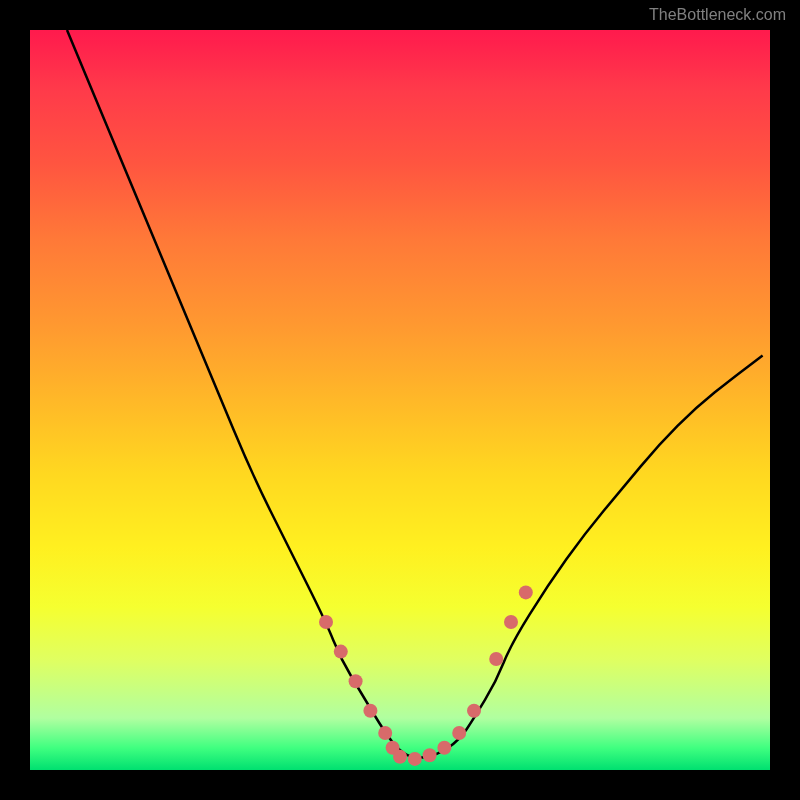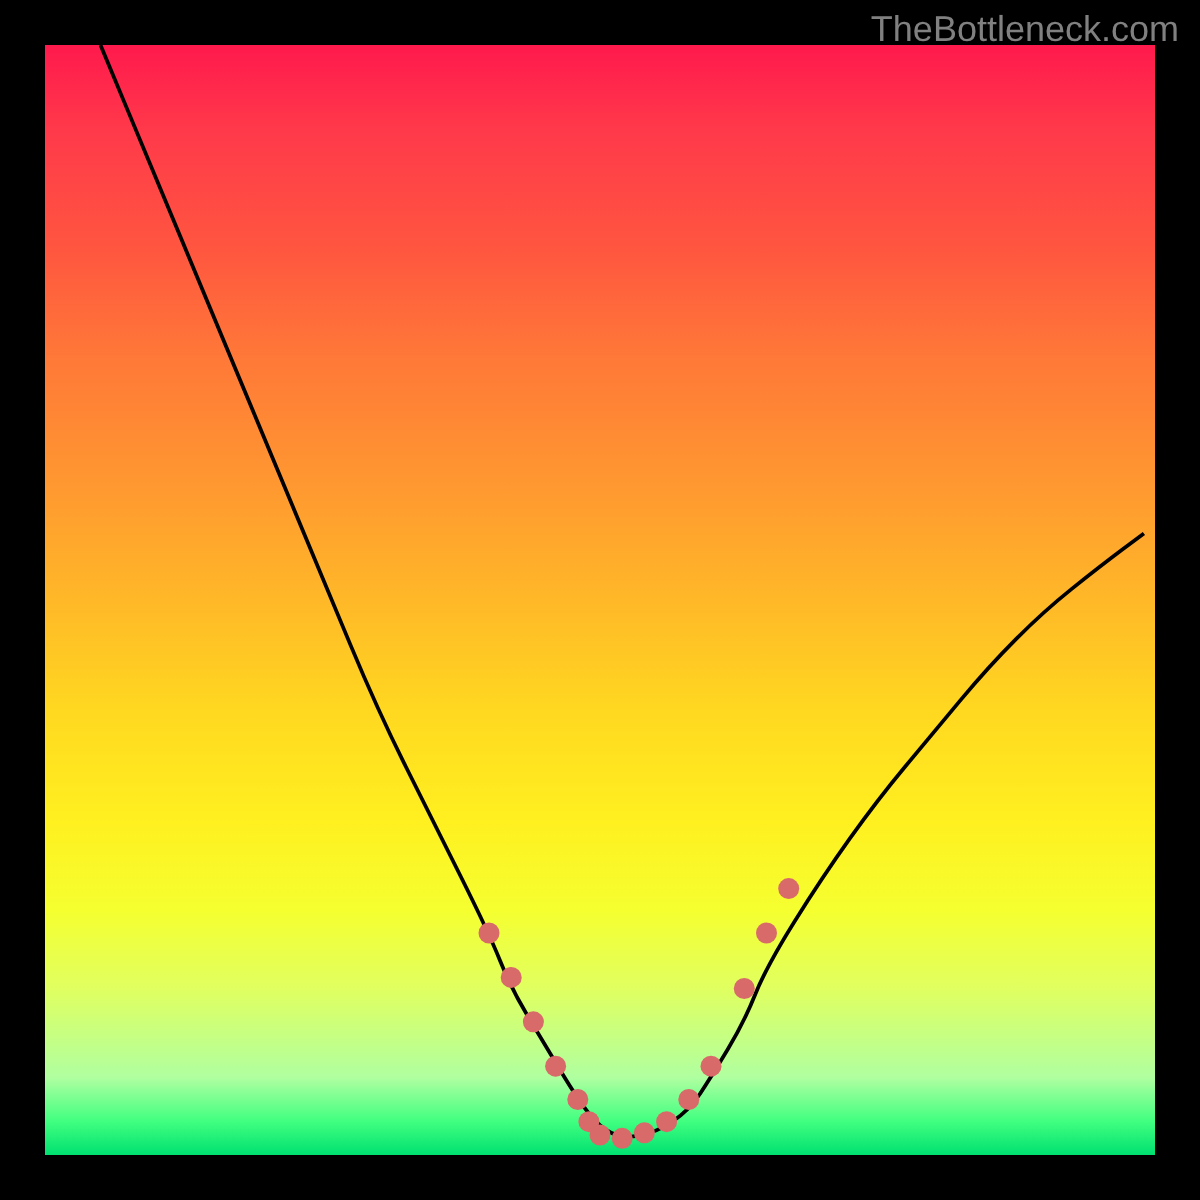--- a/index.html
+++ b/index.html
@@ -9,21 +9,21 @@
     height: 800px;
     background: #000;
     position: relative;
     font-family: Arial, sans-serif;
   }
   .watermark {
     position: absolute;
     top: 6px;
     right: 14px;
     color: #808080;
-    font-size: 24px;
+    font-size: 16px;
     z-index: 10;
     font-weight: 500;
   }
   .plot-area {
     position: absolute;
     left: 30px;
     top: 30px;
     width: 740px;
     height: 740px;
     background: linear-gradient(to bottom,

